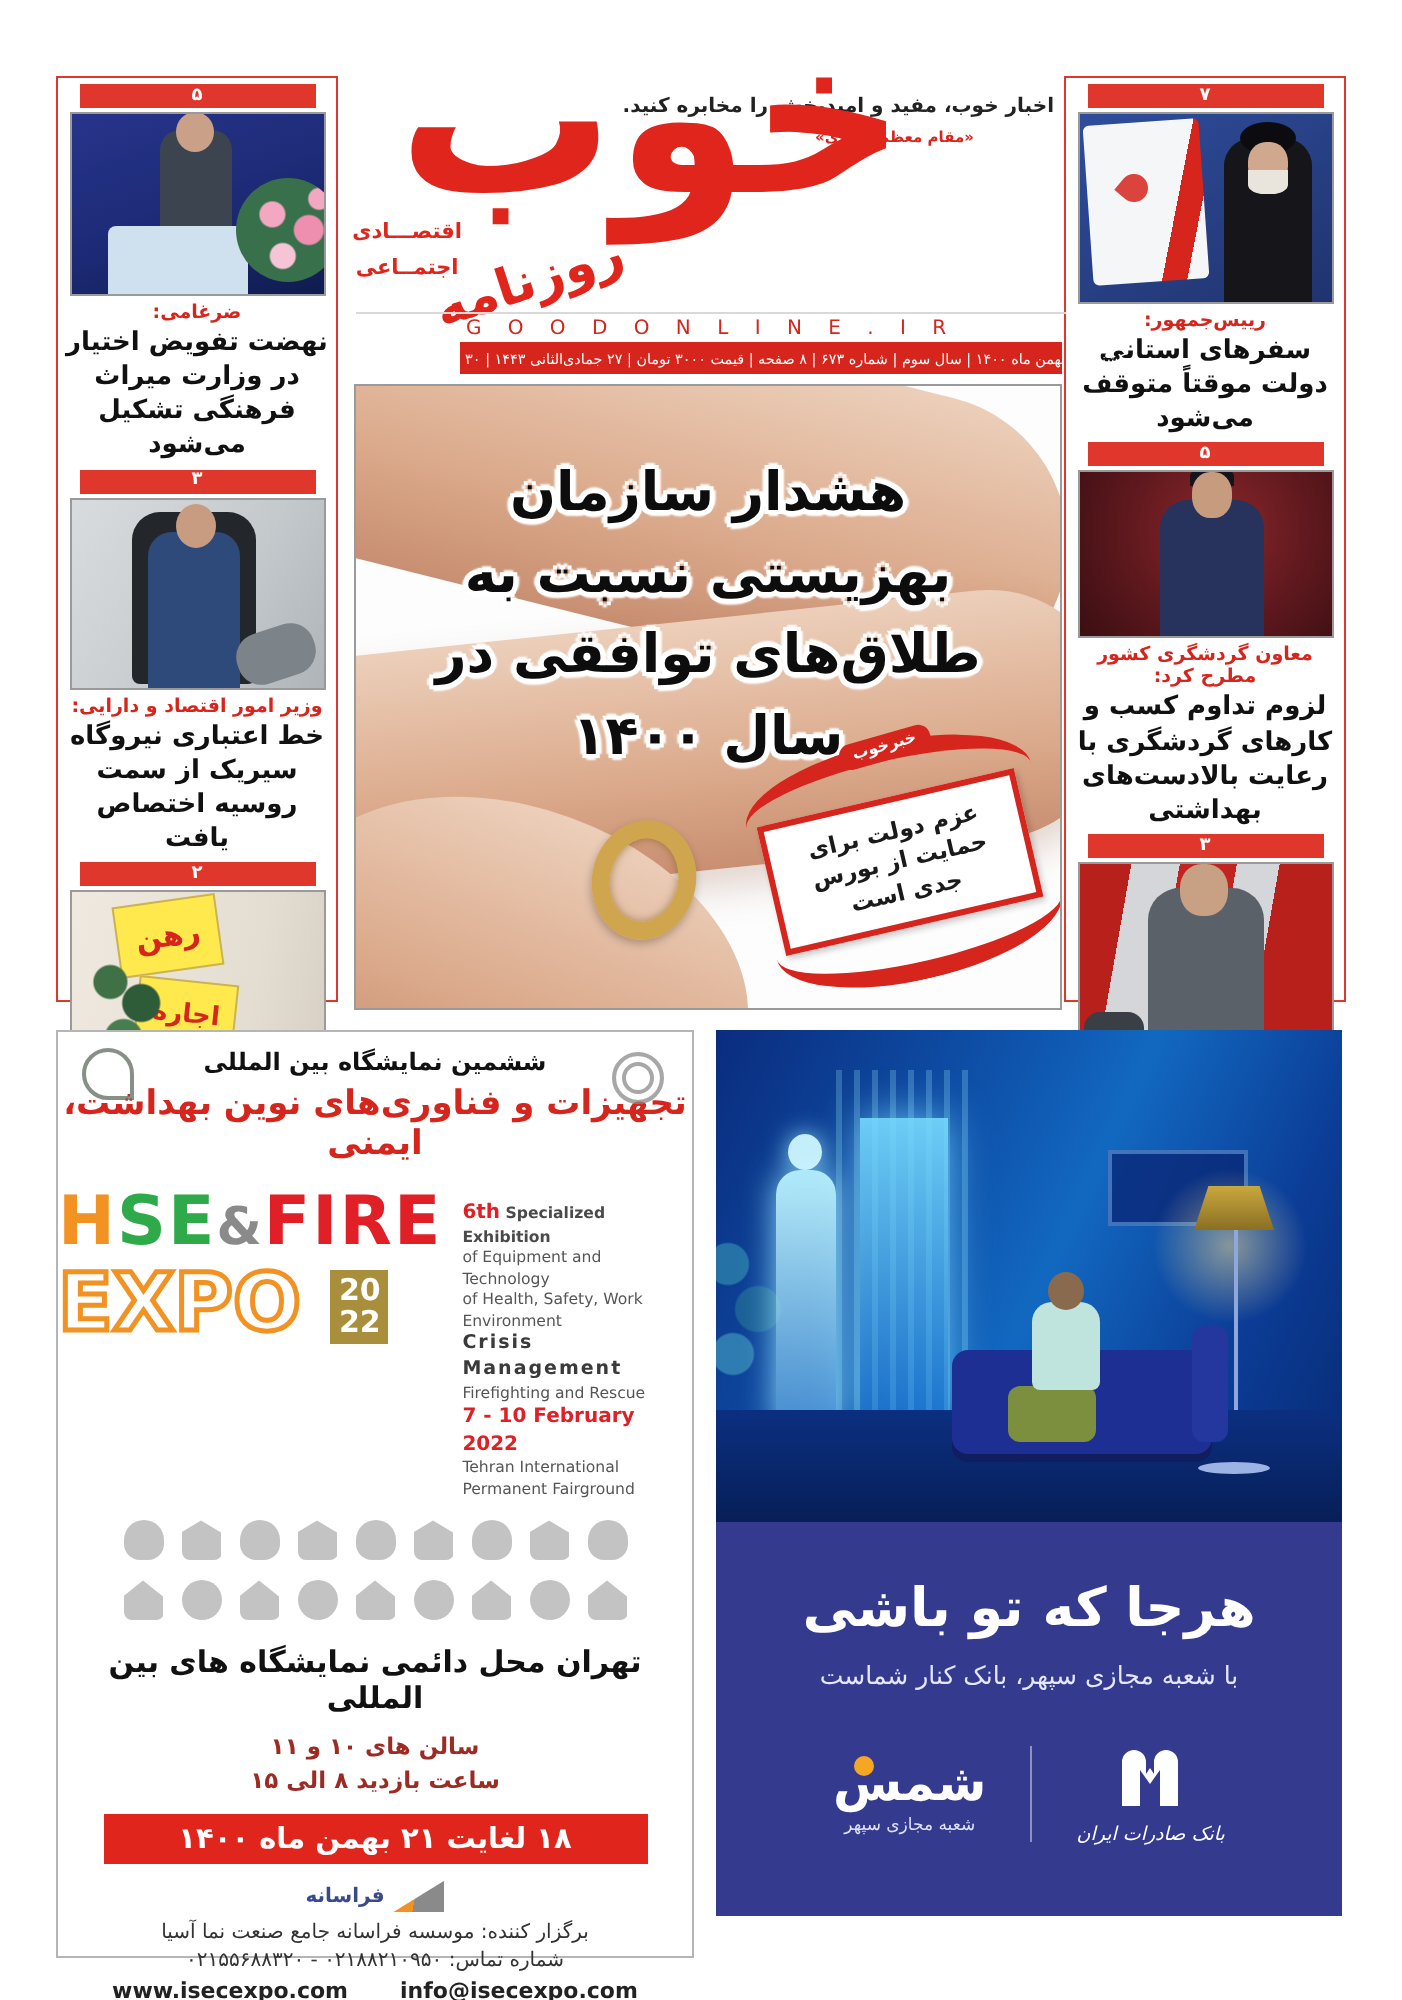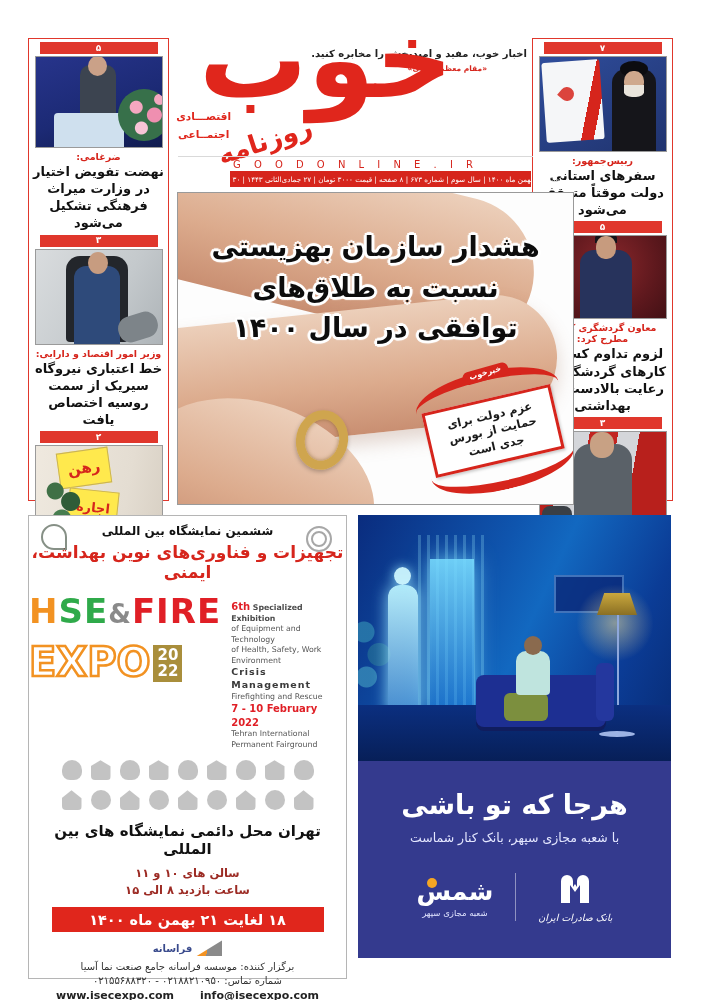--- a/index.html
+++ b/index.html
@@ -53,21 +53,21 @@
   .masthead { position:absolute; left:176px; top:30px; width:355px; height:140px; }
   .tagline { position:absolute; top:18px; right:4px; font-size:10px; font-weight:bold; color:#222; }
   .tagline-attrib { position:absolute; top:34px; right:44px; font-size:7.5px; font-weight:bold; color:#d6251c; }
   .logo-big { position:absolute; top:-24px; right:78px; font-size:108px; font-weight:bold; color:#e0261c; line-height:1; letter-spacing:-4px; }
   .logo-rooz { position:absolute; bottom:14px; right:218px; font-size:26px; font-weight:bold; color:#e0261c; transform:rotate(-18deg); }
   .logo-desc { position:absolute; bottom:26px; right:300px; text-align:center; color:#e0261c; font-size:10.5px; font-weight:bold; line-height:1.7; letter-spacing:1px; }
   .site-line { position:absolute; bottom:0; left:2px; width:100%; direction:ltr; text-align:center; color:#d6251c; font-size:10px; letter-spacing:5px; border-top:1px solid #d9d9d9; padding-top:2px; }
   .datebar { position:absolute; left:230px; top:171px; width:301px; height:16px; background:#d6251c; color:#fff; font-size:7.2px; display:flex; align-items:center; justify-content:center; white-space:nowrap; }
 
   
-  .mainstory { position:absolute; left:177px; top:192px; width:397px; height:313px; border:1px solid #9a9a9a; background:#fdfdfd; overflow:hidden; }
+  .mainstory { position:absolute; left:177px; top:192px; width:354px; height:313px; border:1px solid #9a9a9a; background:#fdfdfd; overflow:hidden; }
   .finger { position:absolute; background:linear-gradient(180deg,#eccfba 0%,#dcab8d 60%,#c98f72 100%); }
   .f1 { top:-30px; left:-70px; width:430px; height:150px; border-radius:90px; transform:rotate(14deg); }
   .f2 { top:120px; left:-90px; width:470px; height:125px; border-radius:80px; transform:rotate(-6deg); box-shadow:0 10px 18px rgba(150,100,70,.25); }
   .f3 { bottom:-60px; left:-40px; width:240px; height:160px; border-radius:50%; transform:rotate(20deg); }
   .ring { position:absolute; left:118px; bottom:34px; width:52px; height:60px; border:9px solid #cfa54e; border-radius:50%; transform:rotate(12deg); box-shadow:inset 0 0 4px rgba(120,85,20,.6), 0 2px 4px rgba(0,0,0,.25); background:transparent; }
   .main-headline { position:absolute; top:34px; left:0; width:100%; text-align:center; font-size:27px; font-weight:bold; color:#0d0d0d; line-height:1.5; text-shadow:-2px -2px 0 #fff, 2px -2px 0 #fff, -2px 2px 0 #fff, 2px 2px 0 #fff, 0 3px 1px #fff, 0 -3px 1px #fff, 3px 0 1px #fff, -3px 0 1px #fff; }
   .stamp { position:absolute; right:14px; bottom:40px; width:132px; height:66px; background:#fff; border:3px solid #d6251c; transform:rotate(-13deg); display:flex; align-items:center; justify-content:center; text-align:center; font-size:11.5px; font-weight:bold; color:#1a1a1a; line-height:1.35; padding:2px 6px; box-shadow:1px 2px 3px rgba(0,0,0,.2); }
   .stamp::before { content:""; position:absolute; top:-30px; left:-8px; width:146px; height:44px; border-top:9px solid #d6251c; border-radius:50%; }
   .stamp::after { content:""; position:absolute; bottom:-30px; left:-8px; width:146px; height:44px; border-bottom:9px solid #d6251c; border-radius:50%; }
   .stamp-ribbon { position:absolute; top:-34px; right:34px; background:#d6251c; color:#fff; font-size:8px; font-weight:bold; padding:1px 7px; border-radius:6px; transform:rotate(-3deg); }
@@ -77,21 +77,21 @@
   .expo .corner { position:absolute; width:26px; height:26px; border:2px solid #8a8a8a; border-radius:50%; opacity:.75; }
   .expo .c1 { top:10px; right:14px; box-shadow:inset 0 0 0 3px #fff, inset 0 0 0 5px #8a8a8a; }
   .expo .c2 { top:8px; left:12px; border-radius:50% 50% 0 50%; border-color:#5d6b5d; }
   .expo-t1 { font-size:12px; font-weight:bold; color:#111; }
   .expo-t2 { font-size:17px; font-weight:bold; color:#d6251c; margin-top:4px; }
   .expo-t3 { font-size:13.5px; font-weight:bold; color:#d6251c; margin-top:2px; }
   .expo-logo-row { direction:ltr; display:flex; justify-content:center; align-items:flex-start; gap:10px; margin-top:14px; }
   .hsefire { text-align:left; line-height:.9; }
   .hse-line { font-size:34px; font-weight:bold; letter-spacing:1px;text-align:right; }
   .hse-h { color:#f29222; } .hse-s { color:#2faa4a; } .hse-e { color:#2faa4a; } .hse-amp { color:#8a8a8a; font-size:26px; } .hse-fire { color:#e01f26; }
-  .expo-word { display:flex; align-items:stretch; gap:3px; margin-top:18px; }
+  .expo-word { display:flex; align-items:stretch; gap:15px; margin-top:8px; }
   .expo-expo { font-size:40px; font-weight:bold; color:#fff; -webkit-text-stroke:2.5px #f29222; color:transparent; letter-spacing:0; line-height:.85; }
   .expo-year { background:#a98e3b; color:#fff; font-size:15px; font-weight:bold; line-height:1.1; padding:2px 4px; display:flex; flex-direction:column; justify-content:center; }
   .expo-en { direction:ltr; text-align:left; font-size:7.8px; color:#555; line-height:1.35; padding-top:4px; }
   .expo-en .red { color:#e01f26; font-weight:bold; font-size:10px; }
   .expo-en .b1 { font-weight:bold; color:#4a4a4a; }
   .expo-en .cm { font-weight:bold; color:#3a3a3a; font-size:9.5px; letter-spacing:1px; }
   .expo-en .date-en { color:#e01f26; font-weight:bold; font-size:10px; }
   .icons-row { display:flex; justify-content:center; gap:9px; margin-top:10px; direction:ltr; }
   .sicon { width:20px; height:20px; background:#bdbdbd; opacity:.9; }
   .r1 .sicon:nth-child(odd){ border-radius:50% 50% 8px 8px; }

